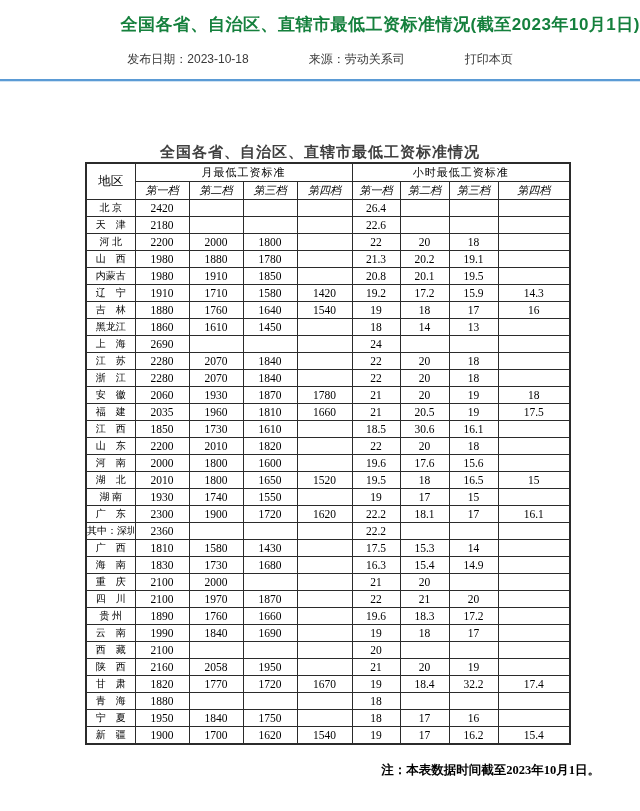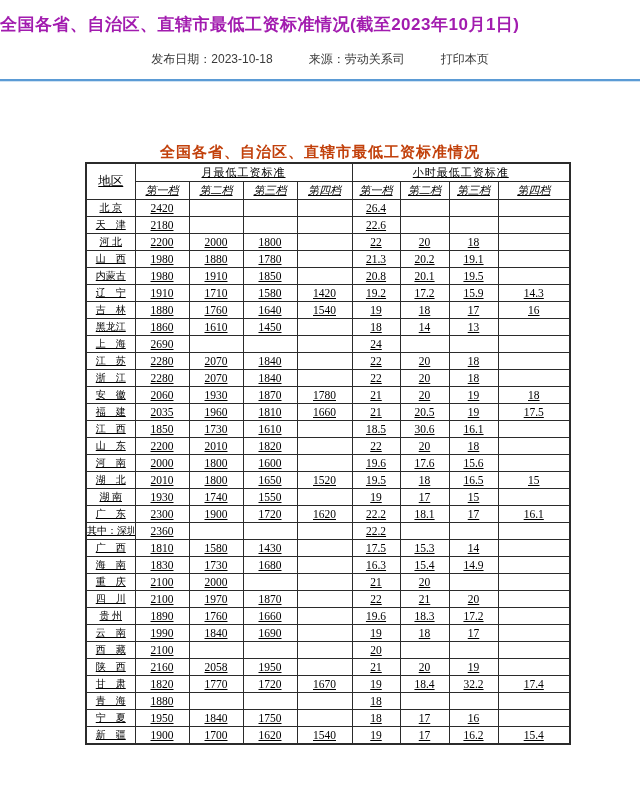--- a/index.html
+++ b/index.html
@@ -6,66 +6,65 @@
   body {
     width:640px; height:811px;
     background:#ffffff;
     font-family:"Liberation Serif", serif;
     color:#000;
     overflow:hidden;
   }
   
   .header { padding-top:13px; }
   .page-title {
-    text-align:left;
+    text-align:right;
     font-family:"Liberation Sans", sans-serif;
     font-weight:bold;
     font-size:17px;
-    color:#a21caf;
+    color:#15803d;
     letter-spacing:0.5px;
   }
   .meta-row {
     margin-top:15px;
     display:flex;
     justify-content:center;
-    gap:36px;
+    gap:60px;
     font-family:"Liberation Sans", sans-serif;
     font-size:12px;
     color:#3a3a3a;
   }
   .meta-item { white-space:nowrap; }
   .print-link { cursor:pointer; }
   .divider {
     margin-top:11px;
     height:2px;
     background:#5b9bd5;
     border-bottom:1px solid #cfe2f3;
   }
   
   .doc-title {
     margin-top:61px;
     text-align:center;
     font-weight:bold;
     font-size:15px;
-    color:#c2410c;
+    color:#404040;
     letter-spacing:1px;
   }
   .unit-label {
     margin:4px 0 1px 85px;
     font-size:12px;
     height:15px;
   }
   table.wage-table {
     margin-left:85px;
     width:484px;
     border-collapse:collapse;
     table-layout:fixed;
     border:2px solid #2b2b2b;
     font-size:11.5px;
-    text-decoration:underline;
   }
   .wage-table th, .wage-table td {
     border:1px solid #2b2b2b;
     padding:0;
     height:16px;
     line-height:16px;
     text-align:center;
     font-weight:normal;
     white-space:nowrap;
     overflow:hidden;
@@ -478,13 +477,14 @@
           <td>1620</td>
           <td>1540</td>
           <td>19</td>
           <td>17</td>
           <td>16.2</td>
           <td>15.4</td>
         </tr>
       </tbody>
   </table>
 
+  <div class="footer-note">注：本表数据时间截至2023年10月1日。</div>
 </div>
 
 </body></html>

